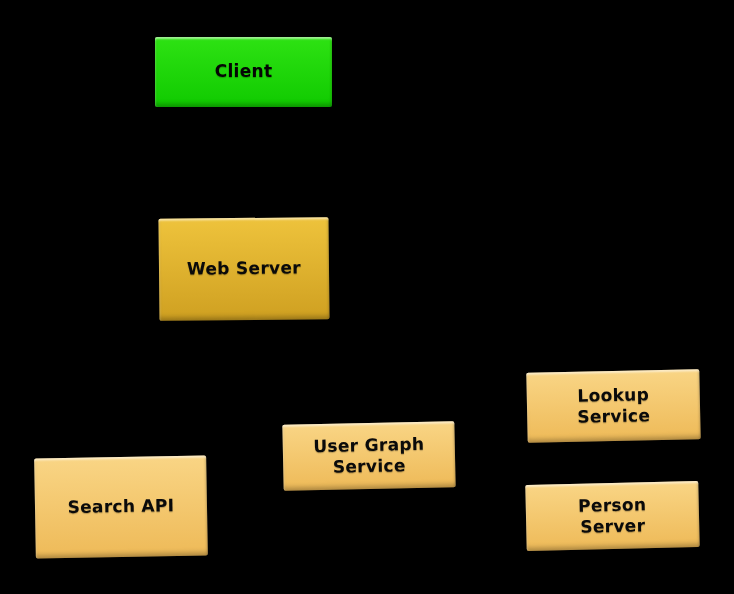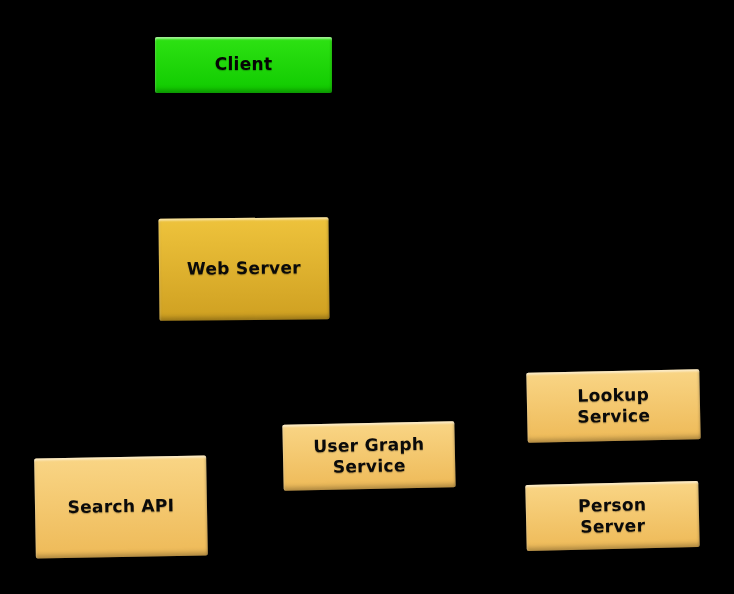--- a/index.html
+++ b/index.html
@@ -35,21 +35,21 @@
     line-height: 1.25;
     letter-spacing: 0.3px;
     white-space: pre-line;
     text-shadow: 0 1px 1px rgba(0,0,0,0.25);
   }
 </style>
 </head>
 <body>
 
 <div id="canvas" style="width: 734px; height: 594px; background: rgb(0, 0, 0);">
-  <div class="node" style="left: 155px; top: 37px; width: 177px; height: 56px; transform: rotate(0deg); background: linear-gradient(rgb(46, 226, 19), rgb(16, 202, 0)); align-items: center;">
+  <div class="node" style="left: 155px; top: 37px; width: 177px; height: 70px; transform: rotate(0deg); background: linear-gradient(rgb(46, 226, 19), rgb(16, 202, 0)); align-items: center;">
     <span class="node-label" style="color: rgb(5, 5, 5);">Client</span>
   </div>
 
   <div class="node" style="left: 159px; top: 218px; width: 170px; height: 102px; transform: rotate(-0.6deg); background: linear-gradient(rgb(238, 195, 60), rgb(207, 160, 33));">
     <span class="node-label" style="color: rgb(10, 10, 10);">Web Server</span>
   </div>
 
   <div class="node" style="left: 35px; top: 457px; width: 172px; height: 100px; transform: rotate(-1deg); background: linear-gradient(rgb(249, 213, 133), rgb(238, 186, 88));">
     <span class="node-label" style="color: rgb(10, 10, 10);">Search API</span>
   </div>

